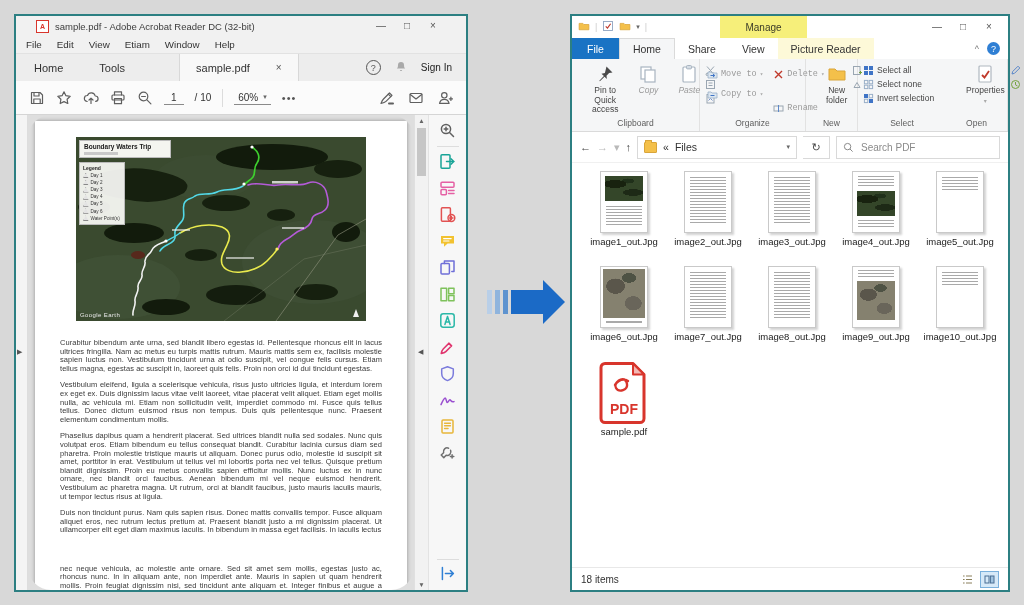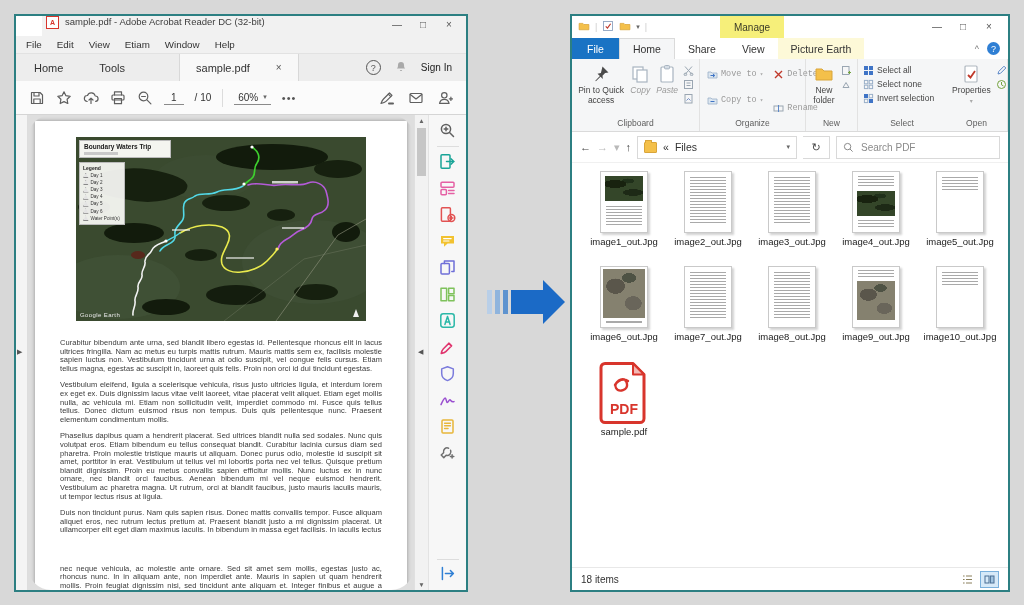--- a/index.html
+++ b/index.html
@@ -1,21 +1,21 @@
 <!DOCTYPE html>
 <html><head>
 <meta charset="utf-8">
 <style>
   html,body{margin:0;padding:0;}
   body{width:1024px;height:605px;background:#d8d8d8;font-family:"Liberation Sans",sans-serif;position:relative;overflow:hidden;}
   .win{position:absolute;border:2px solid #2c7f82;background:#fff;display:flex;flex-direction:column;box-sizing:border-box;}
 
   
   .acro{left:14px;top:14px;width:454px;height:578px;}
-  .a-title{height:20px;background:#f1f1f1;display:flex;gap:6px;padding:0 4px;font-size:9.5px;color:#3c3c3c;flex:none;margin-left:26px;}
+  .a-title{height:20px;background:#f1f1f1;display:flex;align-items:center;gap:6px;padding:0 20px;font-size:9.5px;color:#3c3c3c;flex:none;}
   .adobe-badge{width:11px;height:11px;background:#fff;border:1px solid #d8352c;color:#d8352c;font-size:7px;font-weight:bold;display:flex;align-items:center;justify-content:center;flex:none;}
   .winctl{margin-left:auto;display:flex;}
   .winctl span{width:26px;text-align:center;font-size:10px;color:#555;line-height:18px;}
   .a-menu{height:17px;background:#f1f1f1;border-bottom:1px solid #e2e2e2;display:flex;align-items:center;gap:15px;padding:0 10px;font-size:9.8px;color:#333;flex:none;}
   .a-tabs{height:27px;background:#ededed;display:flex;align-items:stretch;font-size:11px;color:#333;flex:none;}
   .a-tab{display:flex;align-items:center;padding:0 18px;}
   .a-doc-tab{background:#f8f8f8;border-left:1px solid #d8d8d8;border-right:1px solid #d8d8d8;display:flex;align-items:center;gap:26px;padding:0 16px;margin-left:36px;}
   .a-doc-close{color:#555;font-size:10px;}
   .a-tabs-right{margin-left:auto;display:flex;align-items:center;gap:14px;padding-right:14px;}
   .help-circ{width:13px;height:13px;border:1px solid #555;border-radius:50%;font-size:9px;color:#555;display:flex;align-items:center;justify-content:center;}
@@ -69,34 +69,34 @@
   .b1{background:#b9cfe8;}.b2{background:#8fb4dd;}.b3{background:#5e93cf;}
   .arrow-body{width:32px;height:24px;background:#1b6ac6;}
   .arrow-head{width:0;height:0;border-top:22px solid transparent;border-bottom:22px solid transparent;border-left:22px solid #1b6ac6;}
 
   
   .expl{left:570px;top:14px;width:440px;height:578px;}
   .e-title{height:22px;background:#fff;display:flex;align-items:center;gap:5px;padding:0 6px;font-size:10px;color:#444;position:relative;flex:none;}
   .qat{display:flex;align-items:center;gap:5px;}
   .qat svg{width:12px;height:12px;}
   .qsep{color:#ccc;font-size:9px;}
-  .manage-tag{position:absolute;left:148px;top:0;width:64px;height:22px;background:#f6ef7a;display:flex;align-items:center;justify-content:center;font-size:10px;color:#3b3b28;}
+  .manage-tag{position:absolute;left:148px;top:0;width:87px;height:22px;background:#f6ef7a;display:flex;align-items:center;justify-content:center;font-size:10px;color:#3b3b28;}
   .e-tabs{height:21px;background:#fff;display:flex;align-items:stretch;font-size:10.5px;color:#333;flex:none;}
   .e-tab{display:flex;align-items:center;padding:0 13px;}
   .file-tab{background:#1973c4;color:#fff;padding:0 15px;}
   .home-tab{background:#f5f6f7;border:1px solid #dadada;border-bottom:none;}
   .pt-tab{background:#fdf9d8;}
   .e-tabs-right{margin-left:auto;display:flex;align-items:center;gap:8px;padding-right:8px;}
   .chev-up{color:#777;font-size:9px;}
   .help-blue{width:13px;height:13px;border-radius:50%;background:#2f7fd4;color:#fff;font-size:9px;display:flex;align-items:center;justify-content:center;}
   .e-ribbon{height:72px;background:#f5f6f7;border-bottom:1px solid #dadada;display:flex;flex:none;}
   .rgroup{display:flex;flex-direction:column;border-right:1px solid #e2e2e2;box-sizing:border-box;}
   .rcontent{flex:1;display:flex;align-items:flex-start;padding:3px 3px 0;}
   .glabel{height:14px;font-size:8.5px;color:#5d5d5d;text-align:center;line-height:13px;}
-  .bigbtn{display:flex;flex-direction:column;align-items:center;gap:2px;font-size:8.5px;line-height:1.12;color:#444;padding:2px 3px;text-align:center;}
+  .bigbtn{display:flex;flex-direction:column;align-items:center;gap:2px;font-size:8.5px;line-height:1.12;color:#444;padding:2px 3px;text-align:center;margin-left:14px;}
   .bigbtn.dim{color:#9a9a9a;font-style:italic;}
   .bigbtn svg{width:20px;height:20px;}
   .smallcol{display:flex;flex-direction:column;gap:3px;padding:3px 2px;}
   .smallcol svg{width:11px;height:11px;}
   .sbtn{display:flex;align-items:center;gap:3px;font-size:8.5px;color:#9a9a9a;padding:1.5px 2px;white-space:nowrap;}
   .sbtn svg{width:11px;height:11px;flex:none;}
   .sbtn.dark{color:#444;}
   .scaret{font-size:6px;color:#aaa;}
   .orgcols{display:flex;flex-direction:column;padding:5px 2px 0;}
 
@@ -416,21 +416,21 @@
       <span>—</span>
       <span>□</span>
       <span>×</span>
     </span>
   </div>
   <div class="e-tabs">
     <span class="e-tab file-tab">File</span>
     <span class="e-tab home-tab">Home</span>
     <span class="e-tab">Share</span>
     <span class="e-tab">View</span>
-    <span class="e-tab pt-tab">Picture Earth</span>
+    <span class="e-tab pt-tab">Picture Reader</span>
     <span class="e-tabs-right">
       <span class="chev-up">^</span>
       <span class="help-blue">?</span>
     </span>
   </div>
   <div class="e-ribbon">
     <div class="rgroup" style="width:128px;">
       <div class="rcontent">
         <span class="bigbtn">
           <svg viewBox="0 0 20 20">
@@ -474,21 +474,21 @@
       <div class="rcontent" style="gap:2px;font-family:Liberation Mono, monospace;">
         <span class="orgcols">
           <span class="sbtn">
             <svg viewBox="0 0 11 11">
                 <path d="M1 3h3l1 1h5v5H1z" fill="#dce6f0" stroke="#9ab0c8" stroke-width=".8"></path>
                 <path d="M3.5 6.5h4M6 5l1.8 1.5L6 8" stroke="#3f74c6" fill="none"></path>
               </svg>
             <span>Move to</span>
               <span class="scaret">▾</span>
           </span>
-          <span class="sbtn" style="margin-top:12px;">
+          <span class="sbtn" style="margin-top:6px;">
             <svg viewBox="0 0 11 11">
                 <path d="M1 3h3l1 1h5v5H1z" fill="#dce6f0" stroke="#9ab0c8" stroke-width=".8"></path>
                 <path d="M3.5 6.5h4" stroke="#3f74c6" fill="none"></path>
               </svg>
             <span>Copy to</span>
               <span class="scaret">▾</span>
           </span>
         </span>
         <span class="orgcols">
           <span class="sbtn">

